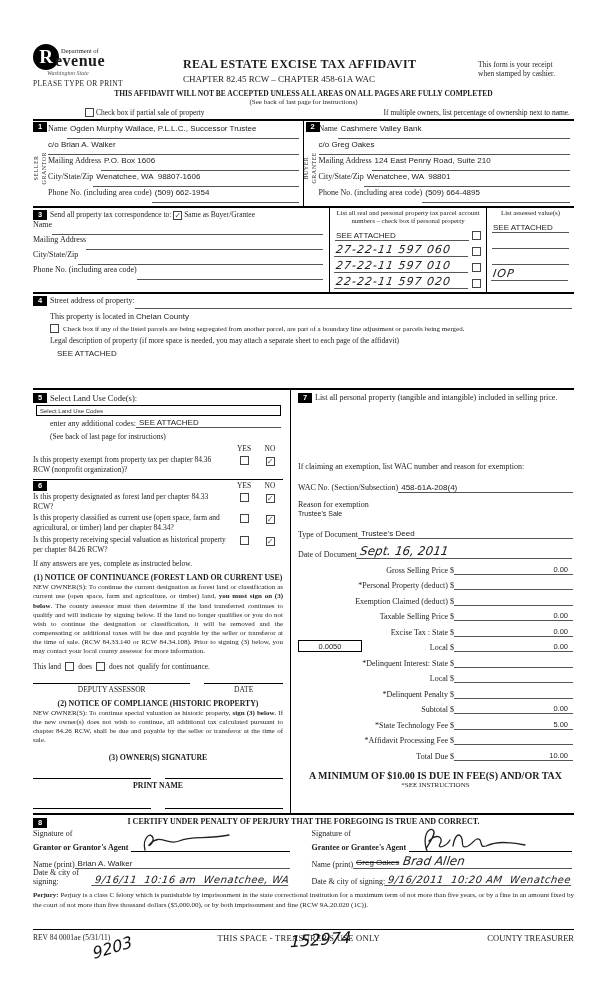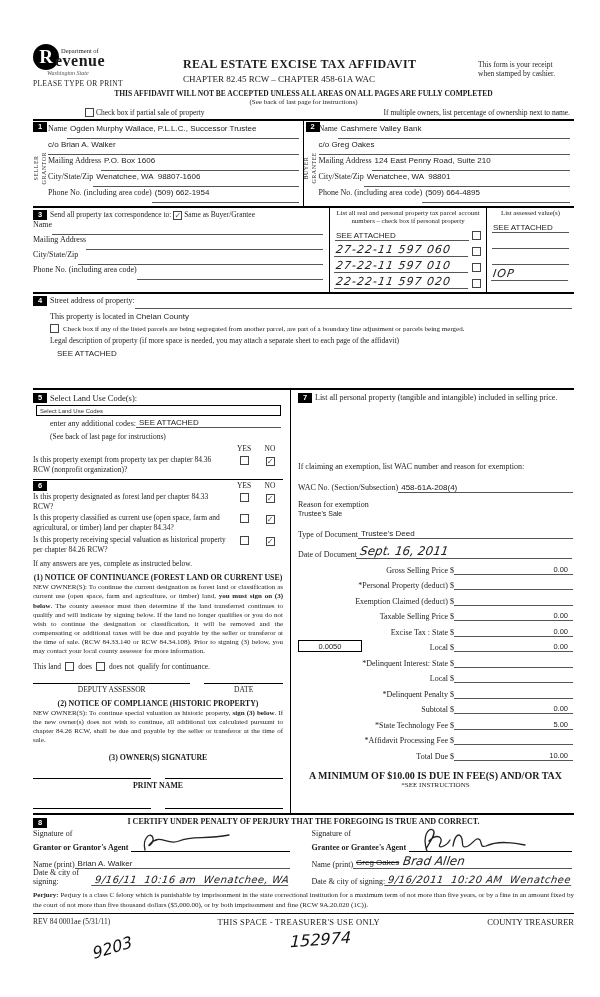--- a/index.html
+++ b/index.html
@@ -112,21 +112,21 @@
   .sigcol{width:50%;padding-right:14px}
   .sigcol.r{padding-right:2px;padding-left:8px}
   .sigof{font-size:8px}
   .sigagent{display:flex;align-items:flex-end;font-size:8px;font-weight:bold}
   .sigline{flex:1;border-bottom:1px solid #000;position:relative;height:14px;margin-left:3px}
   .sigline svg{position:absolute;left:8px;bottom:-3px}
   .nrow{display:flex;align-items:flex-end;height:15px;font-size:8px;margin-top:2px}
   .struck{text-decoration:line-through}
   .hwname{font-size:12px;margin-left:4px}
   .hwdate{font-size:10px;letter-spacing:.5px}
-  .perjury{font-size:7px;line-height:1.3;margin-top:5px;border-bottom:1.5px solid #000;padding-bottom:3px;text-align:justify}
+  .perjury{font-size:7px;line-height:1.3;margin-top:5px;border-bottom:1.5px solid #000;padding-bottom:19px;text-align:justify}
   .footer{display:flex;align-items:center;margin-top:3px;font-size:8px}
   .footer .c{flex:1;text-align:center;font-size:8.5px;letter-spacing:.3px}
   .footer .r{font-size:8.5px}
   .footer .l{font-size:7.5px}
   .stamp{position:absolute;font-size:16px;color:#111}
   .stampL{left:92px;top:938px;transform:rotate(-17deg) skewX(-6deg)}
   .stampR{left:290px;top:930px;transform:rotate(-4deg) skewX(-6deg)}
 </style>
 </head>
 <body>

